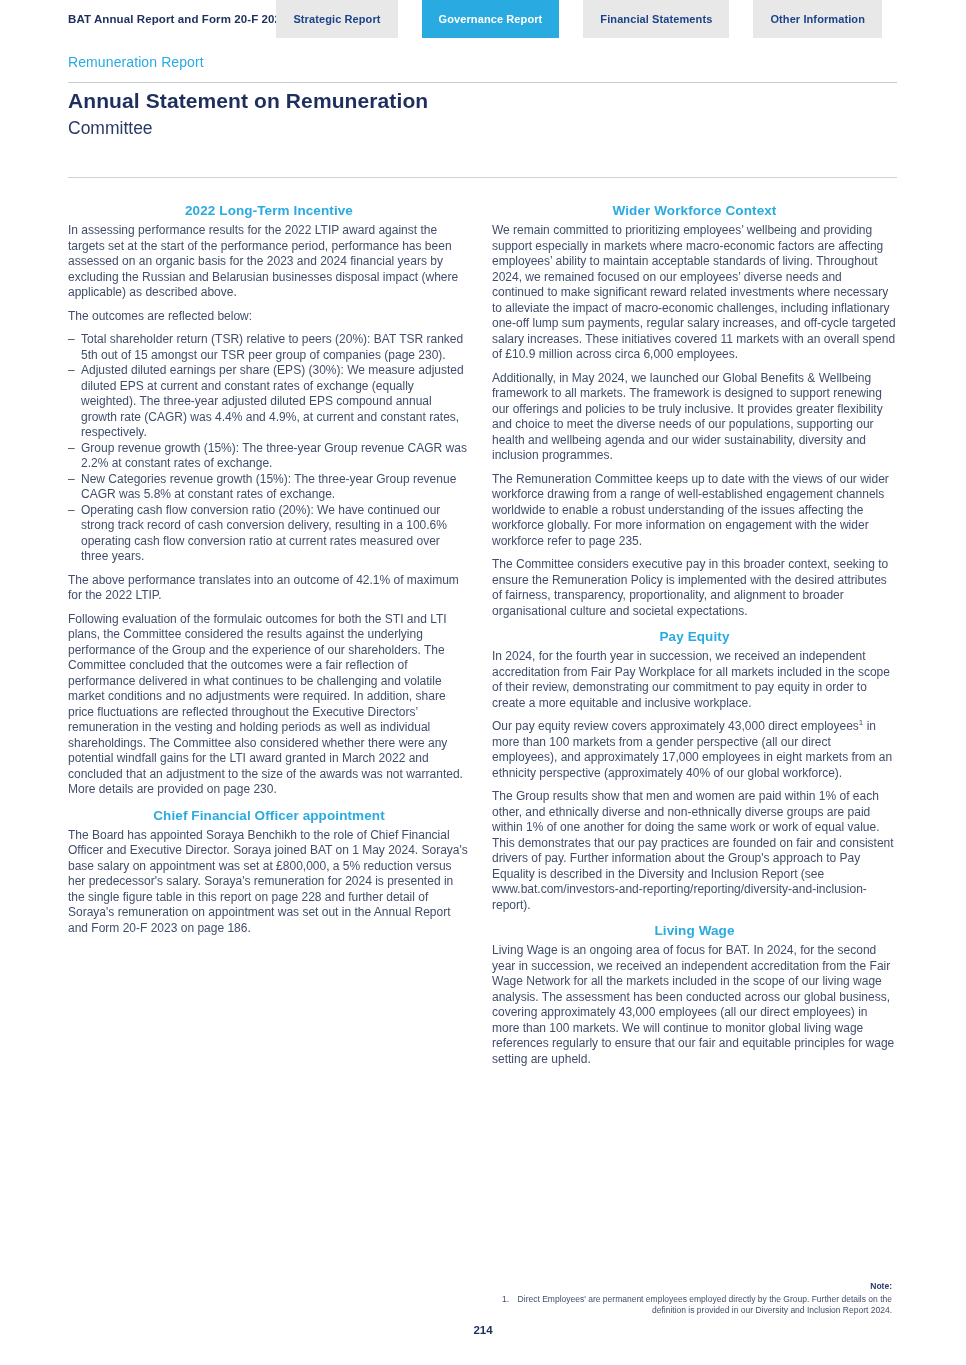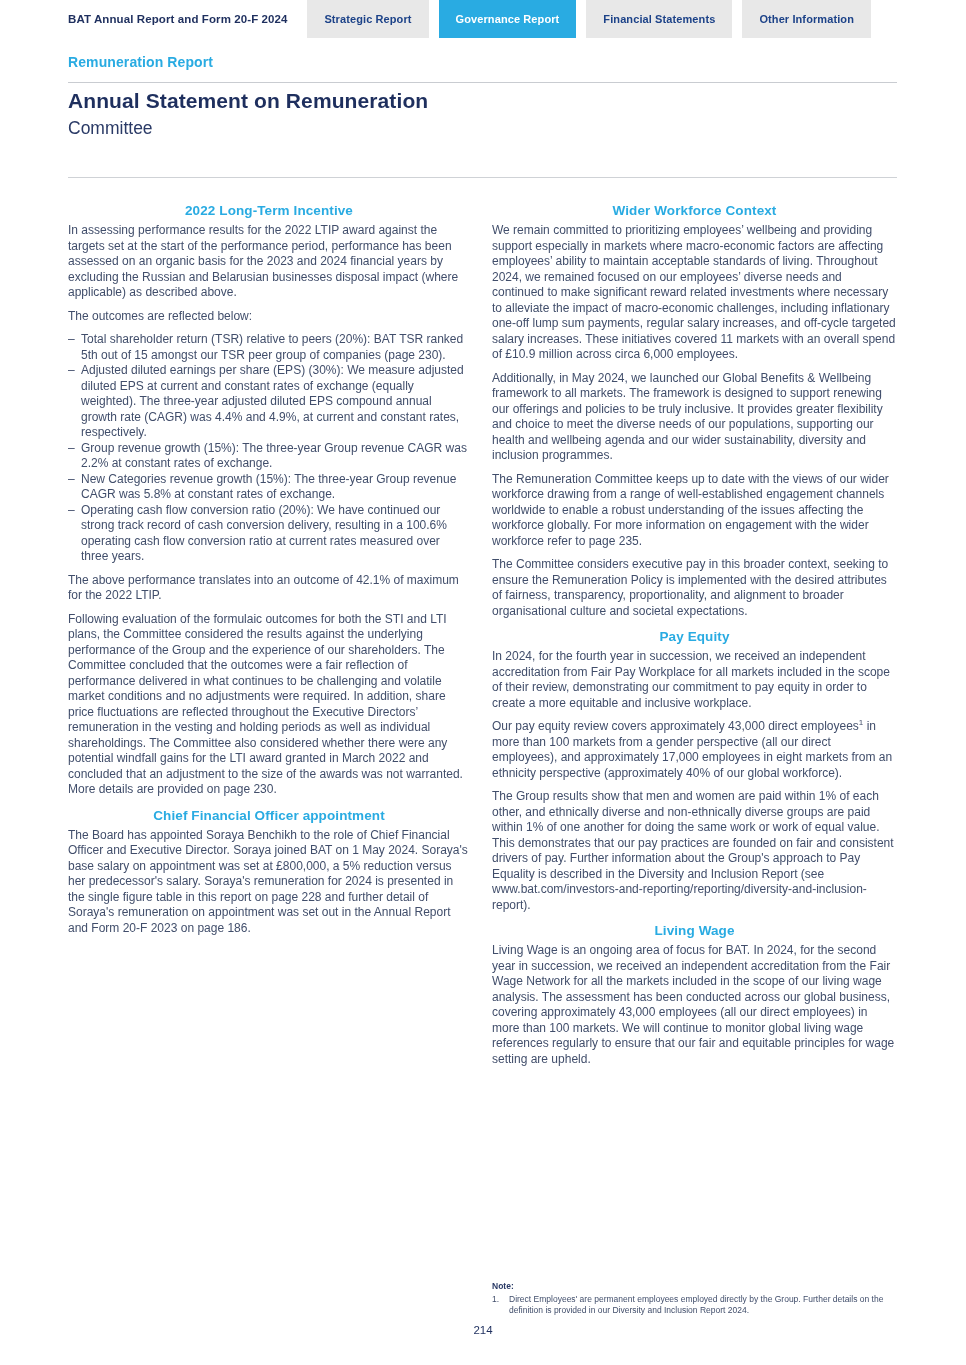--- a/index.html
+++ b/index.html
@@ -10,33 +10,33 @@
     -webkit-font-smoothing:antialiased;
   }
   .page{position:relative;width:966px;height:1365px;background:#fff;overflow:hidden;}
 
   
   .header-bar{position:absolute;top:0;left:0;width:910px;height:38px;padding-left:41px;}
   .doc-title{
     position:absolute;left:68px;top:0;height:38px;display:flex;align-items:center;
     font-size:11.5px;font-weight:bold;color:#1e2f5e;letter-spacing:.1px;
   }
-  .tabs{position:absolute;right:80px;top:0;display:flex;gap:10px;height:38px;}
+  .tabs{position:absolute;right:69px;top:0;display:flex;gap:24px;height:38px;}
   .tab{
     height:38px;display:flex;align-items:center;justify-content:center;
     padding:0 17px;background:#e8e8e8;
     font-size:11px;font-weight:bold;color:#1c4288;letter-spacing:.1px;
     cursor:pointer;white-space:nowrap;
   }
   .tab.active{background:#29abe2;color:#ffffff;}
 
   
   .section-label{
     position:absolute;left:68px;top:54px;
-    font-size:14px;font-weight:bold;color:#29abe2;letter-spacing:.1px;
+    font-size:14px;font-weight:normal;color:#29abe2;letter-spacing:.1px;
   }
   .rule{position:absolute;left:68px;width:829px;height:0;border-top:1.5px solid #c9ccd1;}
   .rule-1{top:82px;}
   .rule-2{top:177px;border-top-width:1px;border-color:#cfd2d6;}
   .page-title{
     position:absolute;left:68px;top:89px;
     font-size:21px;font-weight:bold;color:#1e2f5e;letter-spacing:.1px;
   }
   .page-subtitle{
     position:absolute;left:68px;top:118px;
@@ -66,28 +66,29 @@
     font-size:12px;line-height:15.5px;color:#414e6b;
   }
   ul.dash li .marker{flex:none;width:13px;}
   ul.dash li .btext{flex:1;}
   sup{font-size:8px;line-height:0;vertical-align:super;}
 
   
   .footnote{
     position:absolute;left:492px;top:1281px;width:400px;
     color:#414e6b;
+    text-align:right;
   }
   .footnote .note-head{font-size:8.5px;font-weight:bold;line-height:11px;margin:0 0 2px 0;color:#2a3a66;}
   .footnote .note-item{display:flex;font-size:8.5px;line-height:11px;}
   .footnote .note-num{flex:none;width:17px;}
   .footnote .note-text{flex:1;}
   .page-number{
     position:absolute;left:0;top:1324px;width:966px;text-align:center;
-    font-size:11.5px;font-weight:normal;color:#1e2f5e;
+    font-size:11.5px;font-weight:bold;color:#1e2f5e;
   }
 </style>
 </head>
 <body>
 
 <div class="page">
 
   <div class="header-bar">
     <div class="doc-title">BAT Annual Report and Form 20-F 2024</div>
     <div class="tabs">

